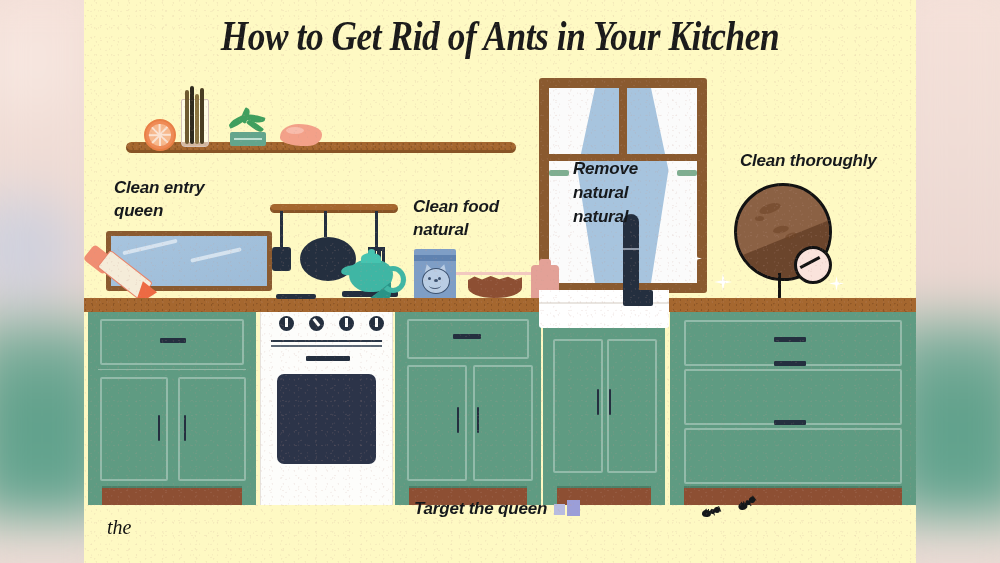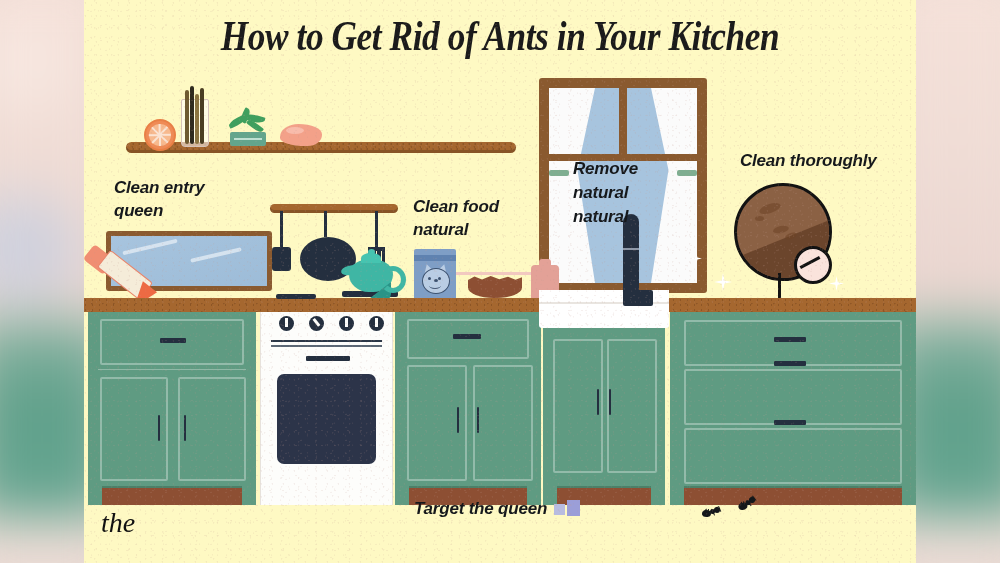--- a/index.html
+++ b/index.html
@@ -199,21 +199,21 @@
   #bait{position:absolute;left:470px;top:500px;z-index:30;}
   #bait .b1{position:absolute;left:0;top:4px;width:11px;height:11px;background:#b8bce0;}
   #bait .b2{position:absolute;left:13px;top:0;width:13px;height:16px;background:#9b9ed8;}
   .ant{position:absolute;z-index:30;}
   .ant .seg{position:absolute;background:#15181b;border-radius:50%;}
   .ant .lg{position:absolute;width:1.4px;background:#15181b;transform-origin:top center;}
 
   
   #logo{position:absolute;left:14px;bottom:26px;z-index:40;color:#111;
     font-family:"Liberation Serif", serif;line-height:1;}
-  #logo .the{font-size:28px;margin-left:3px;display:block;}
+  #logo .the{font-size:20px;margin-left:9px;display:block;}
   #logo .spruce{font-size:43px;font-weight:bold;display:block;margin-top:-2px;letter-spacing:-.5px;}
 </style>
 </head>
 <body>
 
 <div id="stage">
 
   <div class="backdrop left">
     <div class="bd-inner">
         <div class="sky"></div>

